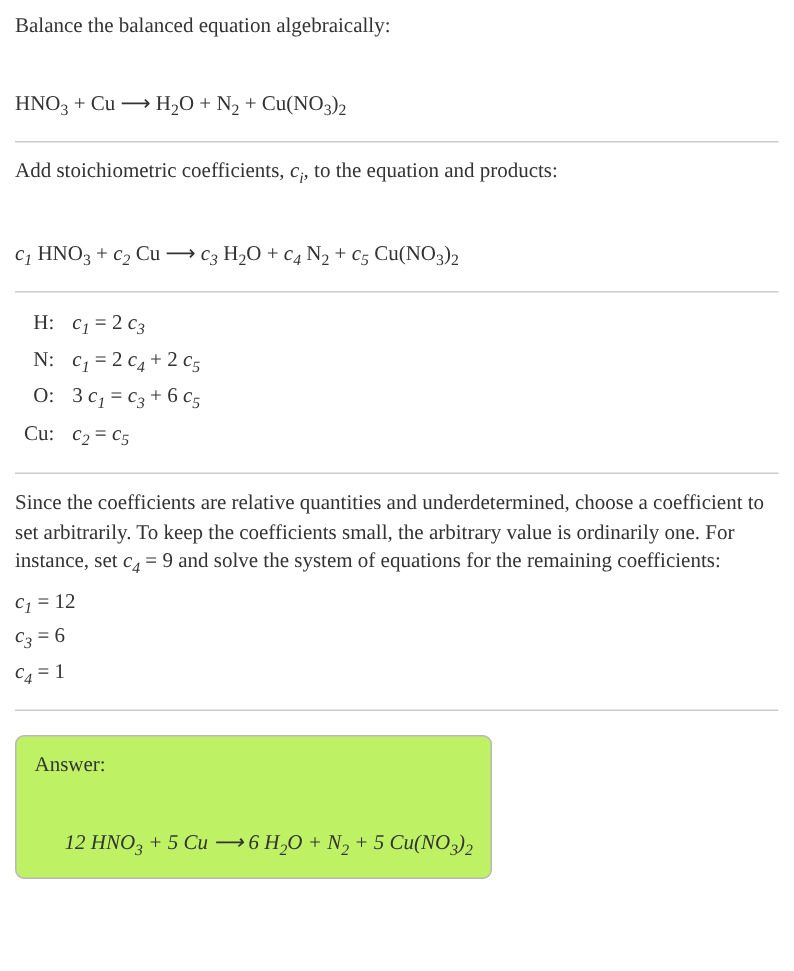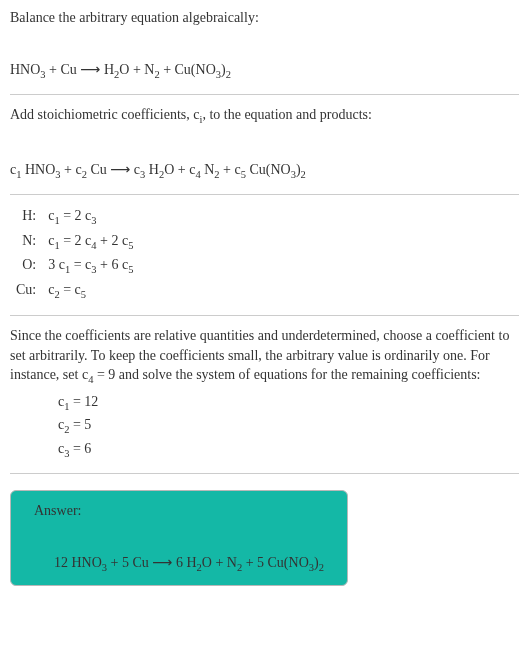--- a/index.html
+++ b/index.html
@@ -22,60 +22,61 @@
     }
     .formula {
       font-family: Georgia, serif;
       margin-top: 32px;
     }
     sub {
       font-size: 0.75em;
       vertical-align: sub;
     }
     .italic {
+      font-style: italic;
       text-align: center;
     }
     .eq-table {
       border-collapse: collapse;
       margin-top: 4px;
     }
     .eq-table td {
       padding: 1px 6px;
       vertical-align: baseline;
     }
     .eq-table td:first-child {
       text-align: right;
     }
     .coefs {
       margin-top: 4px;
-      margin-left: 48px;
     }
     .coefs div {
       margin: 1px 0;
     }
     .answer-box {
       border: 1px solid #b8b8b8;
-      background: #14b8a6;
+      background: #bef264;
       border-radius: 6px;
-      padding: 10px 23px;
+      padding: 10px 12px;
       display: inline-block;
       margin-top: 6px;
     }
     .answer-label {
       margin-bottom: 6px;
     }
     .answer-eq {
       padding-left: 20px;
+      font-style: italic;
     }
   </style>
 </head>
 <body>
 
 <div class="section">
-  <div>Balance the arbitrary equation algebraically:</div>
+  <div>Balance the balanced equation algebraically:</div>
   <div class="formula">
     <span>HNO</span><sub>3</sub><span> + Cu ⟶ H</span><sub>2</sub><span>O + N</span><sub>2</sub><span> + Cu(NO</span><sub>3</sub><span>)</span><sub>2</sub>
   </div>
 </div>
 
 <hr class="rule">
 
 <div class="section">
   <div>
     <span>Add stoichiometric coefficients, </span><span class="italic"><span>c</span><sub>i</sub></span><span>, to the equation and products:</span>
@@ -111,22 +112,22 @@
 </div>
 
 <hr class="rule">
 
 <div class="section">
   <div>
     <span>Since the coefficients are relative quantities and underdetermined, choose a coefficient to set arbitrarily. To keep the coefficients small, the arbitrary value is ordinarily one. For instance, set </span><span class="italic"><span>c</span><sub>4</sub></span><span> = 9 and solve the system of equations for the remaining coefficients:</span>
   </div>
   <div class="coefs">
     <div><span class="italic"><span>c</span><sub>1</sub></span><span> = 12</span></div>
-    <div><span class="italic"><span>c</span><sub>2</sub></span><span> = 5</span></div>
     <div><span class="italic"><span>c</span><sub>3</sub></span><span> = 6</span></div>
+    <div><span class="italic"><span>c</span><sub>4</sub></span><span> = 1</span></div>
   </div>
 </div>
 
 <hr class="rule">
 
 <div class="section">
   <div class="answer-box">
     <div class="answer-label">Answer:</div>
     <div class="answer-eq formula">
       <span>12 HNO</span><sub>3</sub><span> + 5 Cu ⟶ 6 H</span><sub>2</sub><span>O + N</span><sub>2</sub><span> + 5 Cu(NO</span><sub>3</sub><span>)</span><sub>2</sub>

